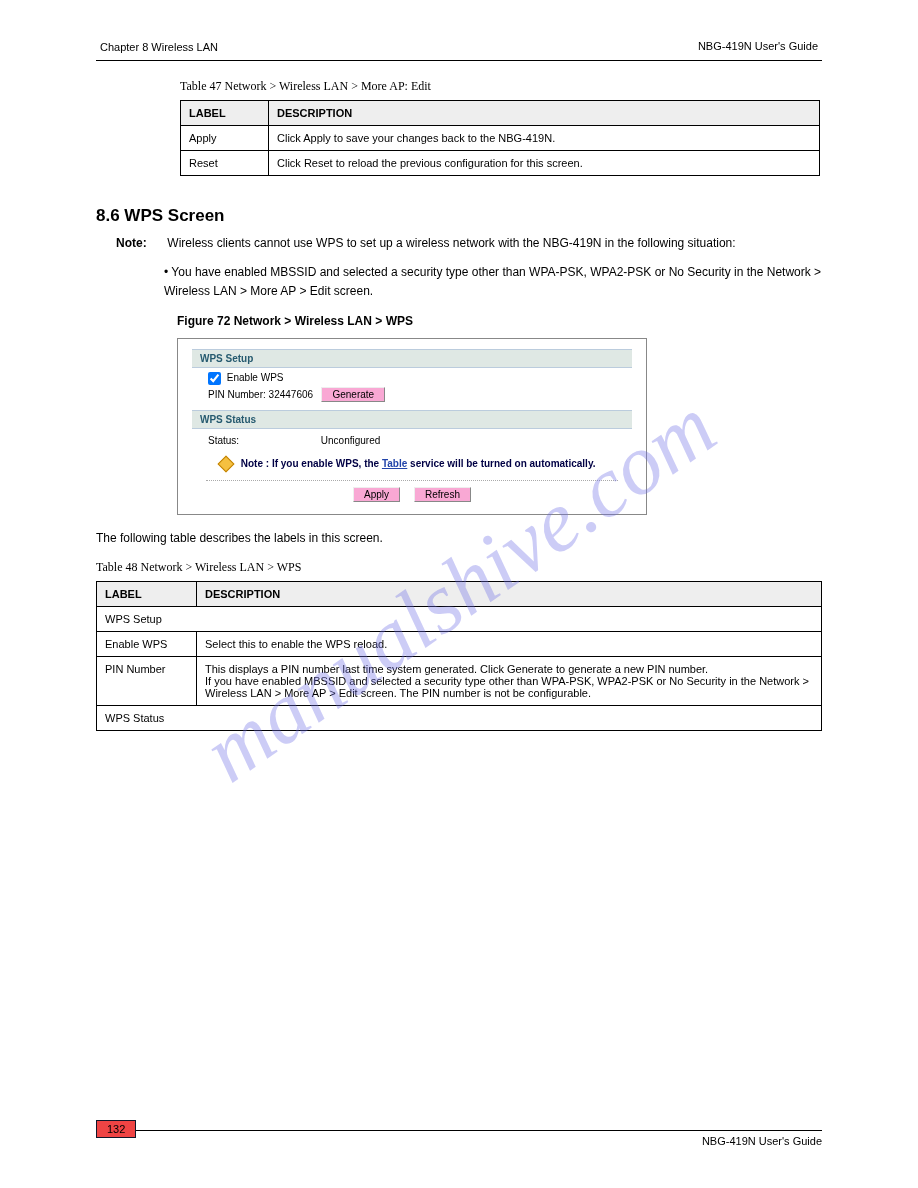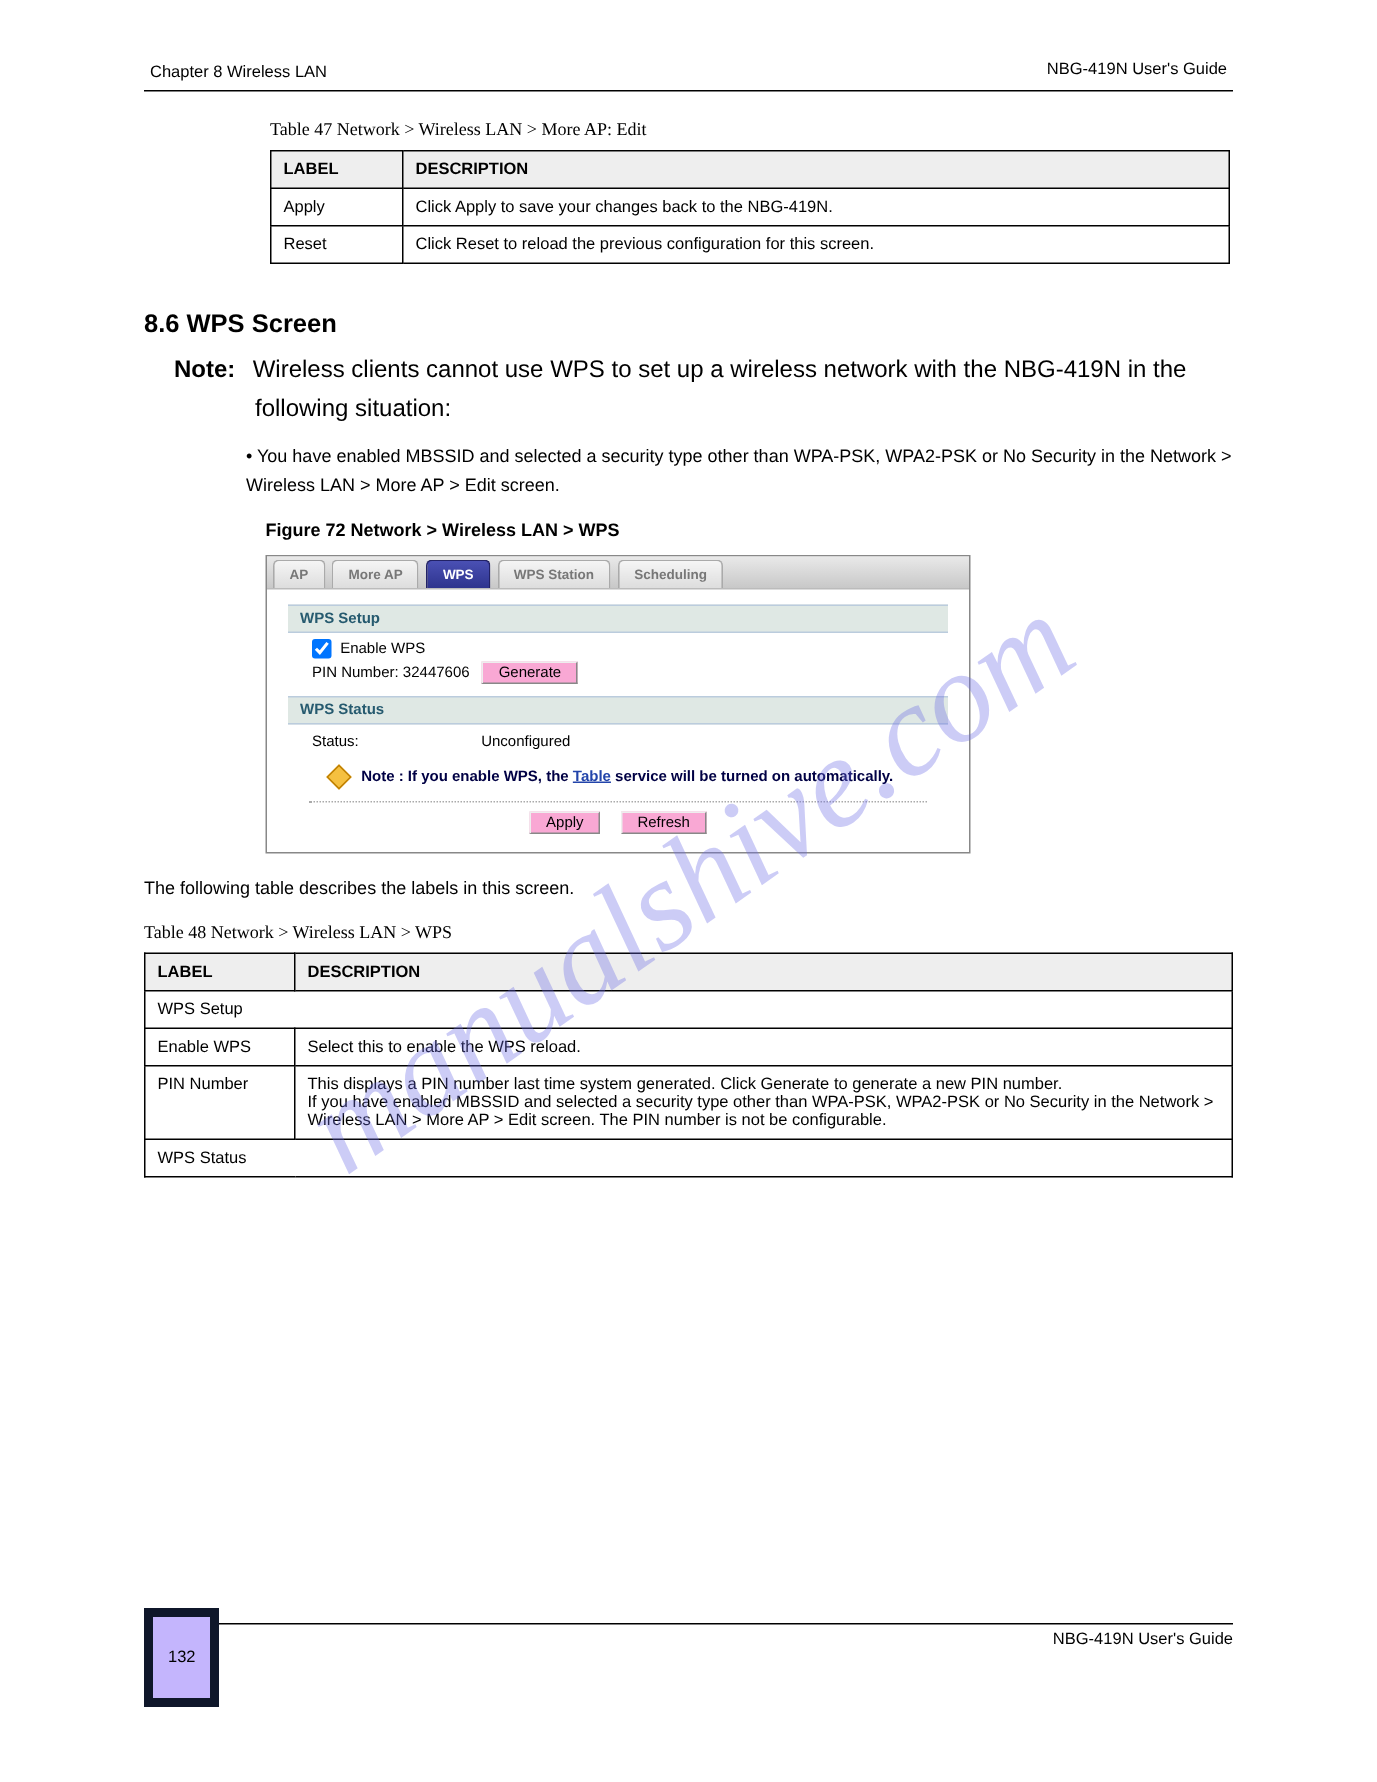--- a/index.html
+++ b/index.html
@@ -29,21 +29,21 @@
   }
   table.desc th, table.desc td {
     border: 1px solid #000;
     padding: 6px 8px;
     text-align: left;
     vertical-align: top;
   }
   table.desc thead th { background: #eee; }
   .sec-heading { font-size: 17px; font-weight: bold; margin: 30px 0 8px; }
   .body-text { font-size: 12px; line-height: 1.6; margin-bottom: 12px; }
-  .note-box { font-size: 16px; line-height: 1.6; margin-left: 68px; padding-left: 6px; }
+  .note-box { font-size: 12px; line-height: 1.6; margin-left: 68px; padding-left: 6px; }
   .note-label { font-weight: bold; display: inline-block; margin-left: -54px; width: 48px; vertical-align: top;}
   .fig-caption { font-size: 12px; font-weight: bold; margin: 4px 0 10px 81px; }
 
   
   .ui-shot {
     width: 470px;
     margin: 0 0 14px 81px;
     border: 1px solid #888;
     background: #fff;
     font-size: 10px;
@@ -121,25 +121,25 @@
   .tbl-wide .span-row td { font-size:11px; }
 
   .page-foot {
     position: absolute;
     left: 96px; right: 96px; bottom: 36px;
     border-top: 1px solid #000;
     padding-top: 4px;
     font-size: 11px;
   }
   .page-foot .pgbox {
-    border: 6px solid #0f172a;
-    padding: 21px 10px;
+    border: 1px solid #0f172a;
+    padding: 2px 10px;
     display: inline-block;
     margin-top: -1px;
-    background:#c4b5fd;
+    background:#ef4444;
     position: relative;
     top:-14px;
   }
 
   
   .watermark {
     position: absolute;
     top: 50%; left: 50%;
     transform: translate(-50%,-55%) rotate(-35deg);
     font-size: 86px;
@@ -184,27 +184,20 @@
 
   <div class="sec-heading">8.6  WPS Screen</div>
   <div class="note-box">
     <span class="note-label">Note:</span>
     <span>Wireless clients cannot use WPS to set up a wireless network with the NBG-419N in the following situation:</span>
   </div>
   <div class="body-text" style="margin-left:68px; margin-top:10px;">•   You have enabled MBSSID and selected a security type other than WPA-PSK, WPA2-PSK or No Security in the Network &gt; Wireless LAN &gt; More AP &gt; Edit screen.</div>
 
   <div class="fig-caption">Figure 72   Network &gt; Wireless LAN &gt; WPS</div>
   <div class="ui-shot">
-    <div class="tab-row">
-      <span class="tab">AP</span>
-      <span class="tab">More AP</span>
-      <span class="tab active">WPS</span>
-      <span class="tab">WPS Station</span>
-      <span class="tab">Scheduling</span>
-    </div>
     <div class="panel-sec">
       <div class="sec-bar">WPS Setup</div>
       <div class="form-line">
         <input type="checkbox" class="chk" checked="" style="">
         <span>Enable WPS</span>
       </div>
       <div class="pin-line">
         <span>PIN Number:</span>
         <span>32447606</span>&nbsp;&nbsp;
         <span class="btn3d">Generate</span>

